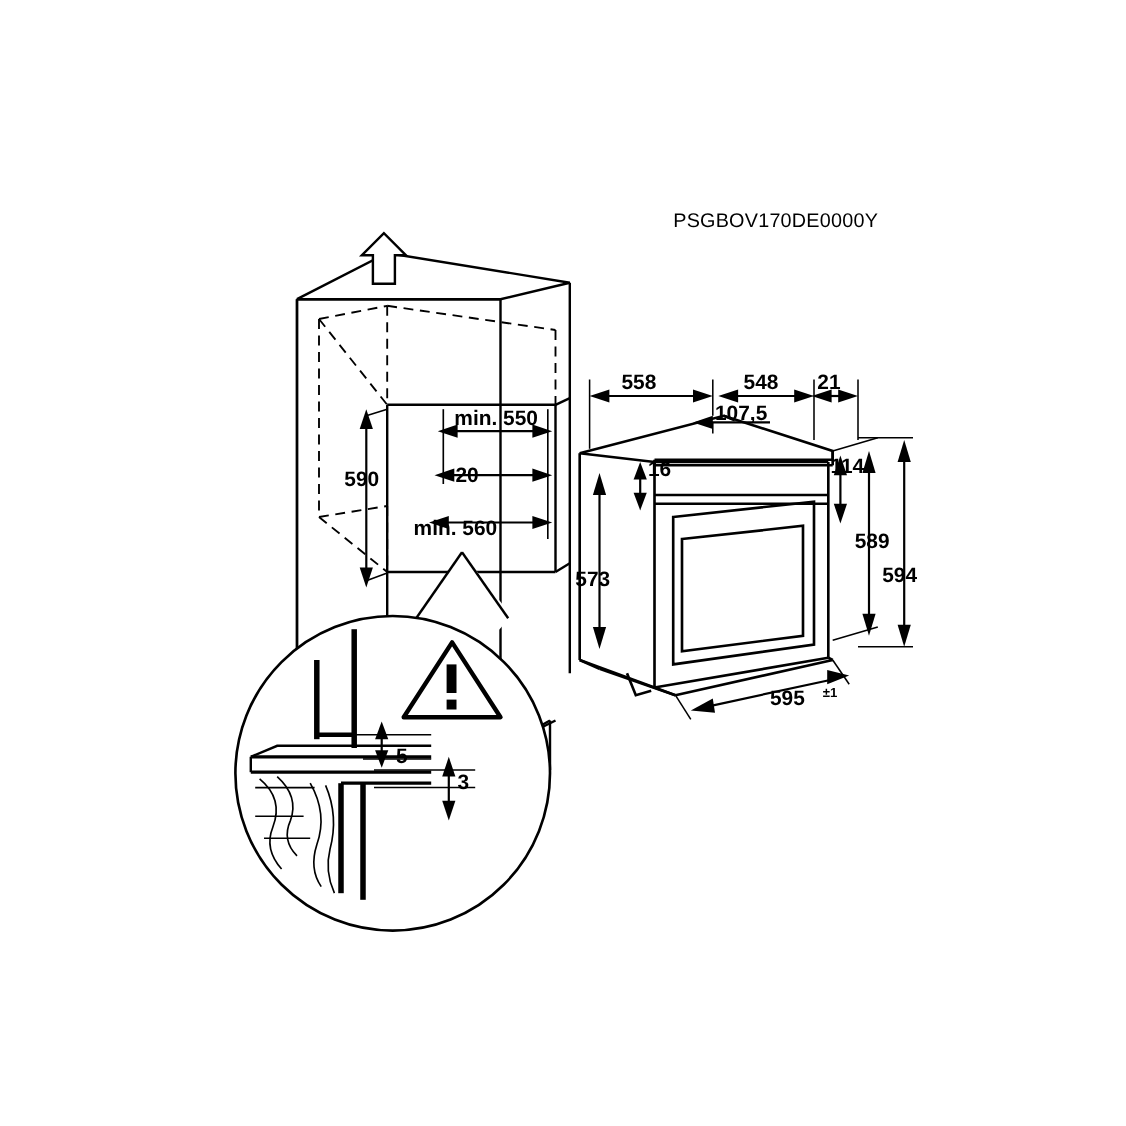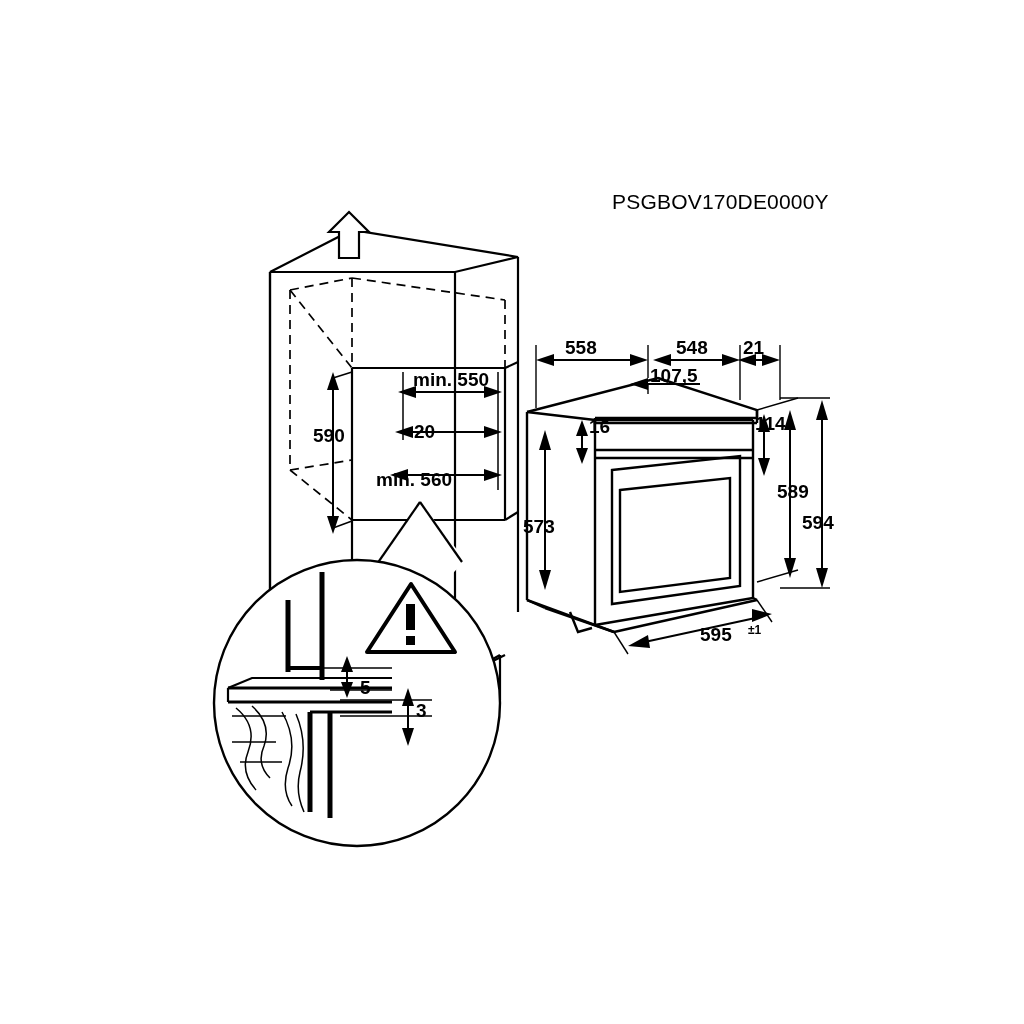--- a/index.html
+++ b/index.html
@@ -21,21 +21,21 @@
   }
   #drawing {
     position: absolute;
     left: 0;
     top: 0;
   }
   .code-label {
     position: absolute;
     left: 612px;
     top: 190px;
-    font-size: 21px;
+    font-size: 18px;
     letter-spacing: 0.2px;
     white-space: nowrap;
   }
   text {
     font-family: "Liberation Sans", sans-serif;
     fill: #000000;
   }
   .dim {
     font-size: 19px;
     font-weight: bold;

